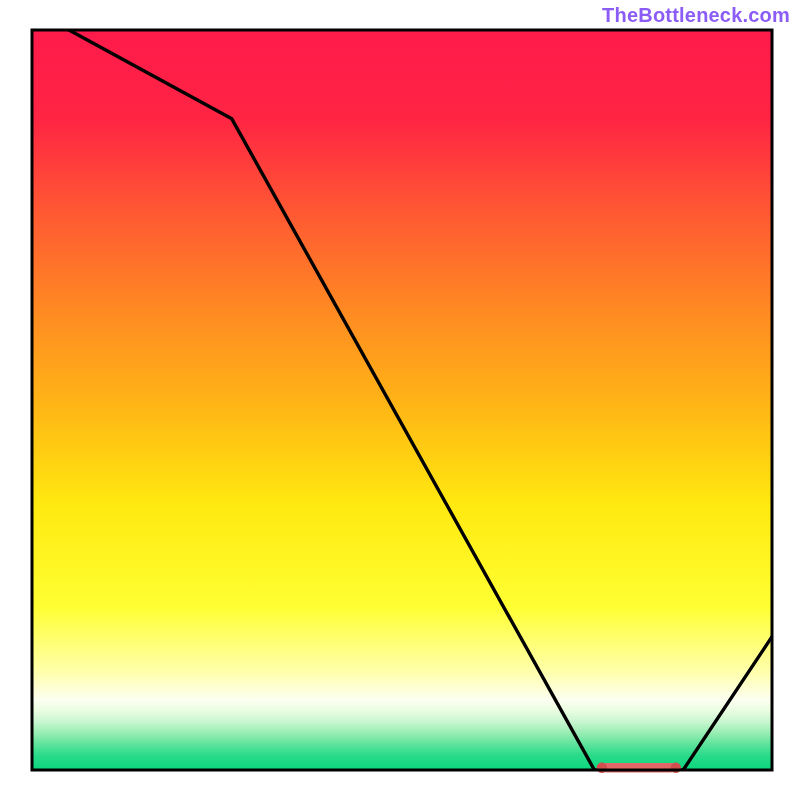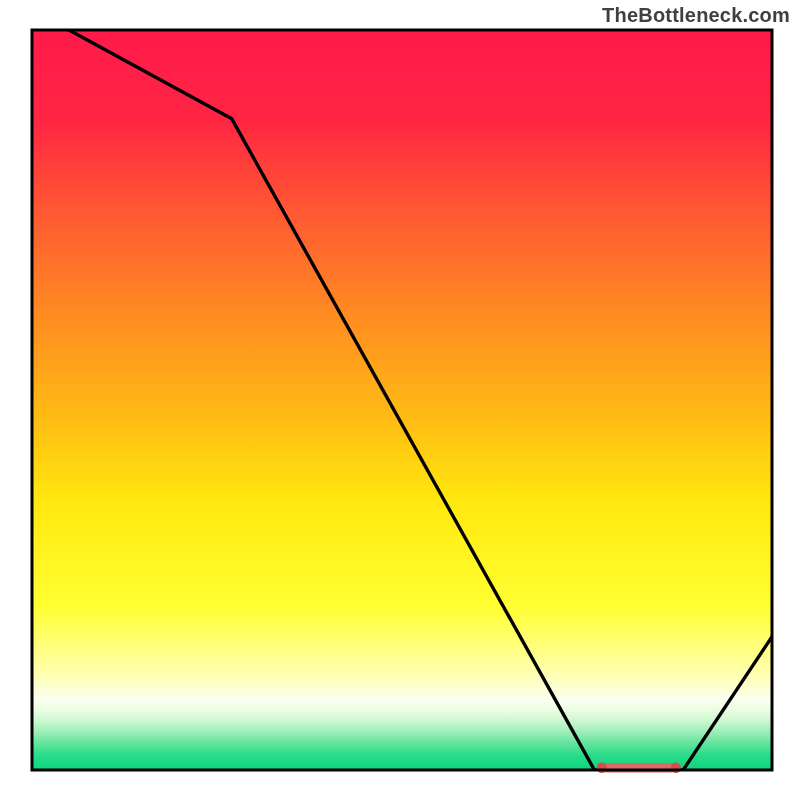--- a/index.html
+++ b/index.html
@@ -15,21 +15,21 @@
     width: 800px;
     height: 800px;
   }
   .attribution {
     position: absolute;
     top: 4px;
     right: 10px;
     font-family: Arial, Helvetica, sans-serif;
     font-size: 20px;
     font-weight: bold;
-    color: #404040;
+    color: #8b5cf6;
     letter-spacing: 0.2px;
   }
   svg {
     position: absolute;
     left: 0;
     top: 0;
     display: block;
   }
 </style>
 </head>

